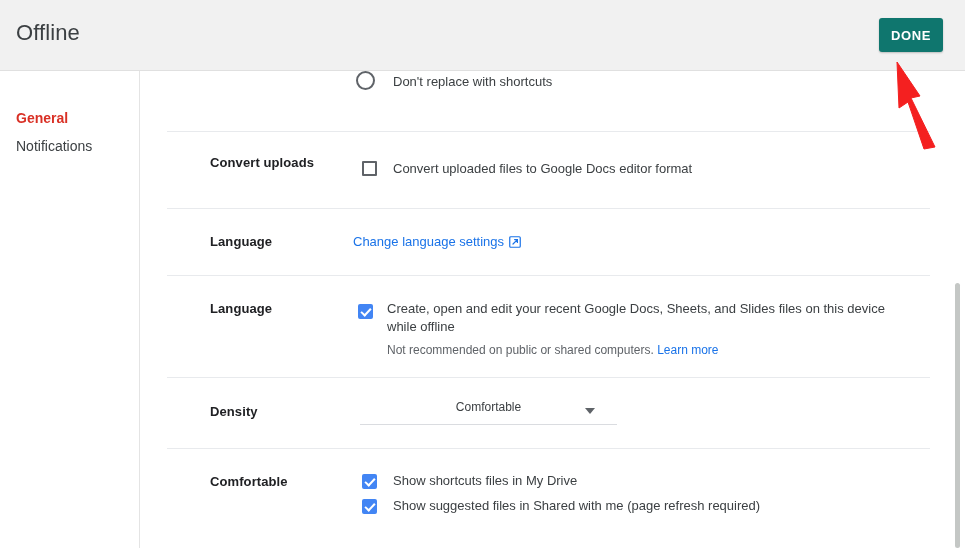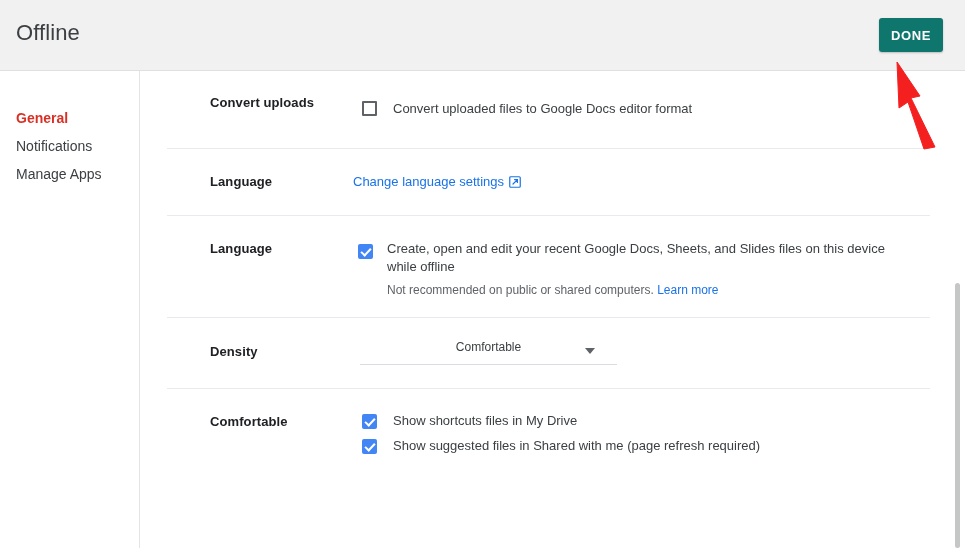--- a/index.html
+++ b/index.html
@@ -267,26 +267,30 @@
   <div class="header">
     <div class="header-title">Offline</div>
     <button class="done-button">DONE</button>
   </div>
 
   <div class="body-area">
 
     <div class="sidebar">
       <div class="nav-item active">General</div>
       <div class="nav-item">Notifications</div>
-      <div class="nav-item">Manage Apps</div>
     </div>
 
     <div class="content">
       <div class="content-inner">
 
+        <div class="row" style="height:60px;">
+          <div class="radio" style="left:215px; top:0px;"></div>
+          <div class="opt" style="left:252px; top:2px;">Don't replace with shortcuts</div>
+          <div class="divider" style="top:60px;"></div>
+        </div>
 
         <div class="row" style="height:78px;">
           <div class="row-label" style="top:24px;">Convert uploads</div>
           <div class="cbox unchecked" style="left:221px; top:30px;"></div>
           <div class="opt" style="left:252px; top:29px;">Convert uploaded files to Google Docs editor format</div>
           <div class="divider" style="top:77px;"></div>
         </div>
 
         <div class="row" style="height:67px;">
           <div class="row-label" style="top:25px;">Language</div>

